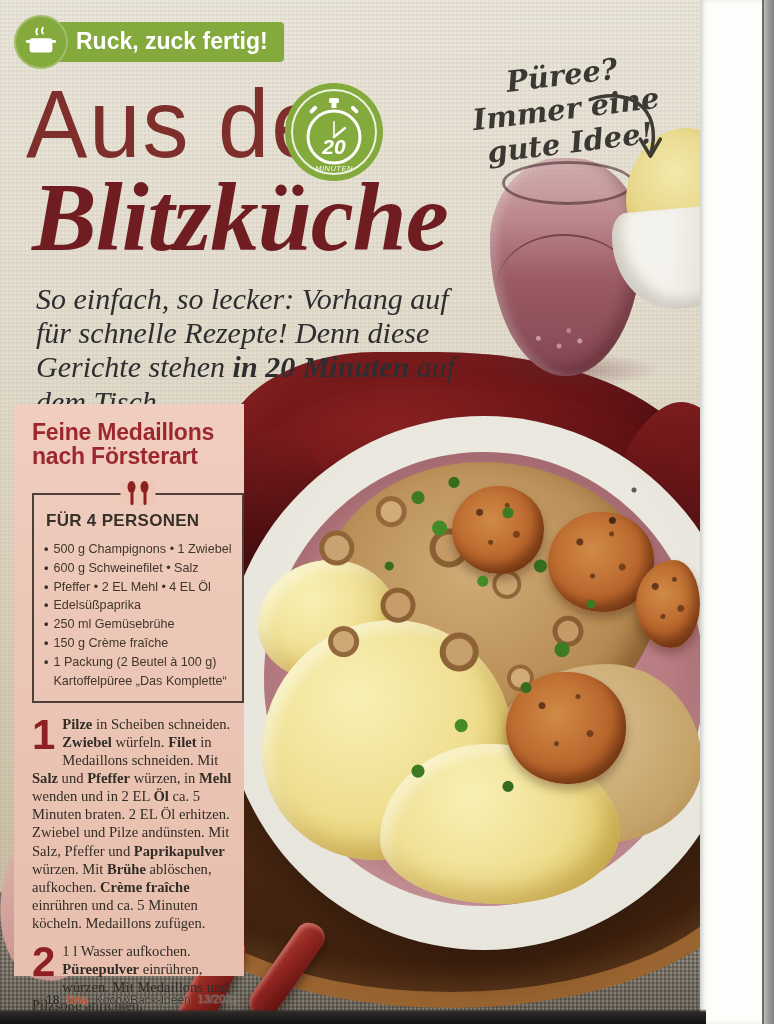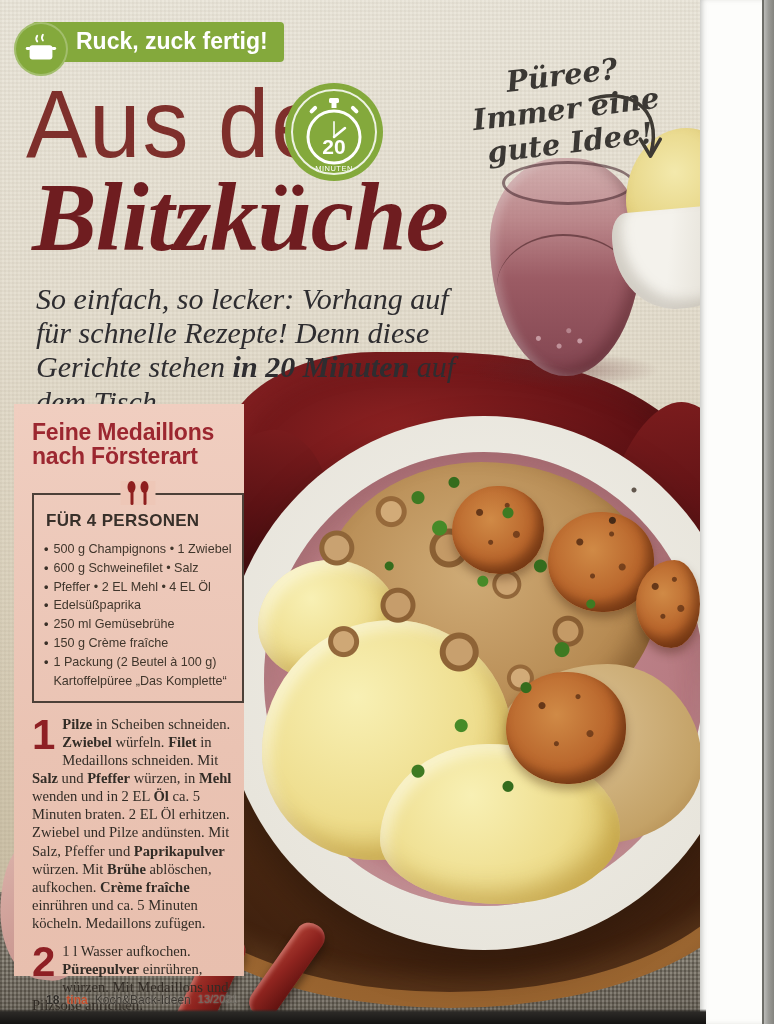--- a/index.html
+++ b/index.html
@@ -15,32 +15,32 @@
   
   .edge-white{left:700px;top:0;width:62px;height:1024px;background:#fdfdfb;z-index:40;
     box-shadow:inset 4px 0 6px -3px rgba(120,120,115,0.55);}
   .edge-gray{left:762px;top:0;width:12px;height:1024px;z-index:41;
     background:linear-gradient(90deg,#c9c9c6,#9b9b97 55%,#84847f);
     box-shadow:inset 2px 0 0 #6d6d68;}
   .edge-black{left:0;top:1009px;width:706px;height:15px;z-index:42;
     background:linear-gradient(0deg,#141312,#2c2a27 80%,rgba(44,42,39,0));}
 
   
-  .ruck{left:14px;top:22px;height:40px;z-index:10;display:flex;}
+  .ruck{left:14px;top:22px;height:40px;z-index:10;display:flex;align-items:center;}
   .ruck-pill{background:#84a93c;color:#fff;font-size:23px;font-weight:bold;
     padding:6px 16px 7px 44px;border-radius:4px;margin-left:-36px;}
   .ruck-circle{width:54px;height:54px;border-radius:50%;background:#84a93c;z-index:2;
     box-shadow:inset 0 0 0 2px rgba(255,255,255,0.25);display:flex;align-items:center;justify-content:center;}
 
   
   .h-aus{left:26px;top:72px;font-size:92px;color:#7e2f2b;letter-spacing:2px;z-index:10;
     font-family:"Liberation Sans",sans-serif;font-weight:400;transform:scaleY(1.04);}
   .h-blitz{left:32px;top:162px;font-size:97px;color:#6f1d20;z-index:10;
     font-family:"Liberation Serif",serif;font-weight:bold;font-style:italic;letter-spacing:-1px;}
-  .timer{left:284px;top:82px;width:100px;height:100px;z-index:11;}
+  .timer{left:284px;top:82px;width:100px;height:100px;z-index:11;font-style:italic;}
   .subtitle{left:36px;top:282px;width:450px;z-index:10;
     font-family:"Liberation Serif",serif;font-style:italic;font-size:30px;line-height:1.14;color:#2e2d30;}
   .subtitle b{font-weight:bold;text-align:center;}
 
   
   .note{left:466px;top:58px;width:200px;z-index:10;text-align:center;transform:rotate(-7deg);
     font-family:"DejaVu Serif",serif;font-style:italic;font-weight:600;
     font-size:29px;line-height:1.18;color:#3b3834;}
   .note-arrow{left:580px;top:86px;width:100px;height:110px;z-index:10;transform:rotate(6deg);}
 

